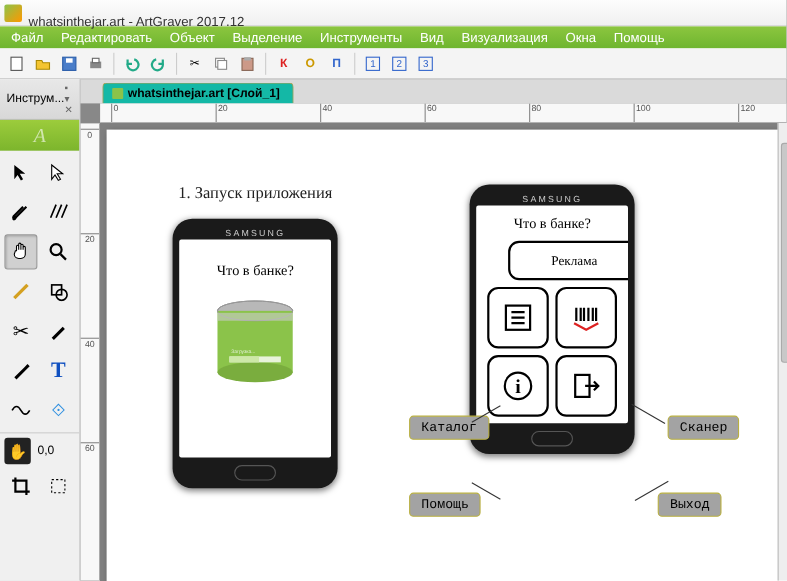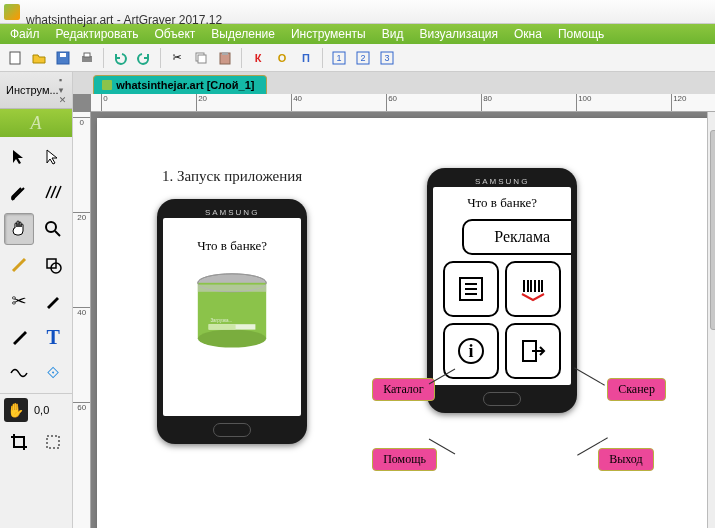--- a/index.html
+++ b/index.html
@@ -34,24 +34,24 @@
   .page { background: #fff; width: 620px; height: 500px; margin: 6px; box-shadow: 2px 2px 6px rgba(0,0,0,0.4); position: relative; }
   .mockup { position: absolute; display: flex; flex-direction: column; align-items: center; }
   .mock-title { font-size: 15px; font-family: Georgia, serif; margin-bottom: 14px; color: #222; }
   .phone { width: 150px; height: 245px; background: #1a1a1a; border-radius: 18px; padding: 19px 6px 28px 6px; position: relative; box-shadow: 0 2px 6px rgba(0,0,0,0.5); }
   .phone-brand { position: absolute; top: 9px; left: 0; right: 0; text-align: center; color: #ccc; font-size: 8px; letter-spacing: 2px; }
   .phone-home { position: absolute; bottom: 7px; left: 50%; transform: translateX(-50%); width: 38px; height: 14px; border: 1px solid #555; border-radius: 7px; }
   .screen { background: #fff; width: 100%; height: 100%; border-radius: 2px; display: flex; flex-direction: column; align-items: center; position: relative; overflow: hidden; }
   .screen-title { font-family: Georgia, serif; font-size: 13px; margin-top: 20px; }
   .screen-title.sm { margin-top: 8px; font-size: 13px; }
   .can { margin-top: 18px; width: 90px; }
-  .ad-box { border: 2px solid #000; border-radius: 10px; width: 120px; height: 36px; display: flex; align-items: center; justify-content: center; font-family: Georgia, serif; font-size: 16px; margin-top: 8px; margin-left: 40px; }
+  .ad-box { border: 2px solid #000; border-radius: 10px; width: 120px; height: 36px; display: flex; align-items: center; justify-content: center; font-family: Georgia, serif; font-size: 12px; margin-top: 8px; margin-left: 40px; }
   .icon-grid { display: grid; grid-template-columns: 1fr 1fr; gap: 6px; margin-top: 6px; }
   .icon-cell { width: 56px; height: 56px; border: 2px solid #000; border-radius: 10px; display: flex; align-items: center; justify-content: center; }
-  .callout { position: absolute; background: #ec4899; border: 1px solid #b9b040; border-radius: 4px; padding: 3px 10px; font-family: Liberation Serif, serif; font-size: 12px; }
+  .callout { position: absolute; background: #a3a3a3; border: 1px solid #b9b040; border-radius: 4px; padding: 3px 10px; font-family: Liberation Mono, monospace; font-size: 12px; }
   .callout-line { position: absolute; border-top: 1px solid #333; }
   .scroll-track-v { position: absolute; right: 0; top: 0; bottom: 0; width: 16px; background: #eee; border-left: 1px solid #bbb; }
   .scroll-thumb-v { position: absolute; left: 2px; right: 2px; top: 18px; height: 200px; background: #c8c8c8; border-radius: 3px; border: 1px solid #aaa; }
   svg { display: block; }
 </style>
 </head>
 <body>
 
 <div class="title-bar">
   <div class="app-icon"></div>

